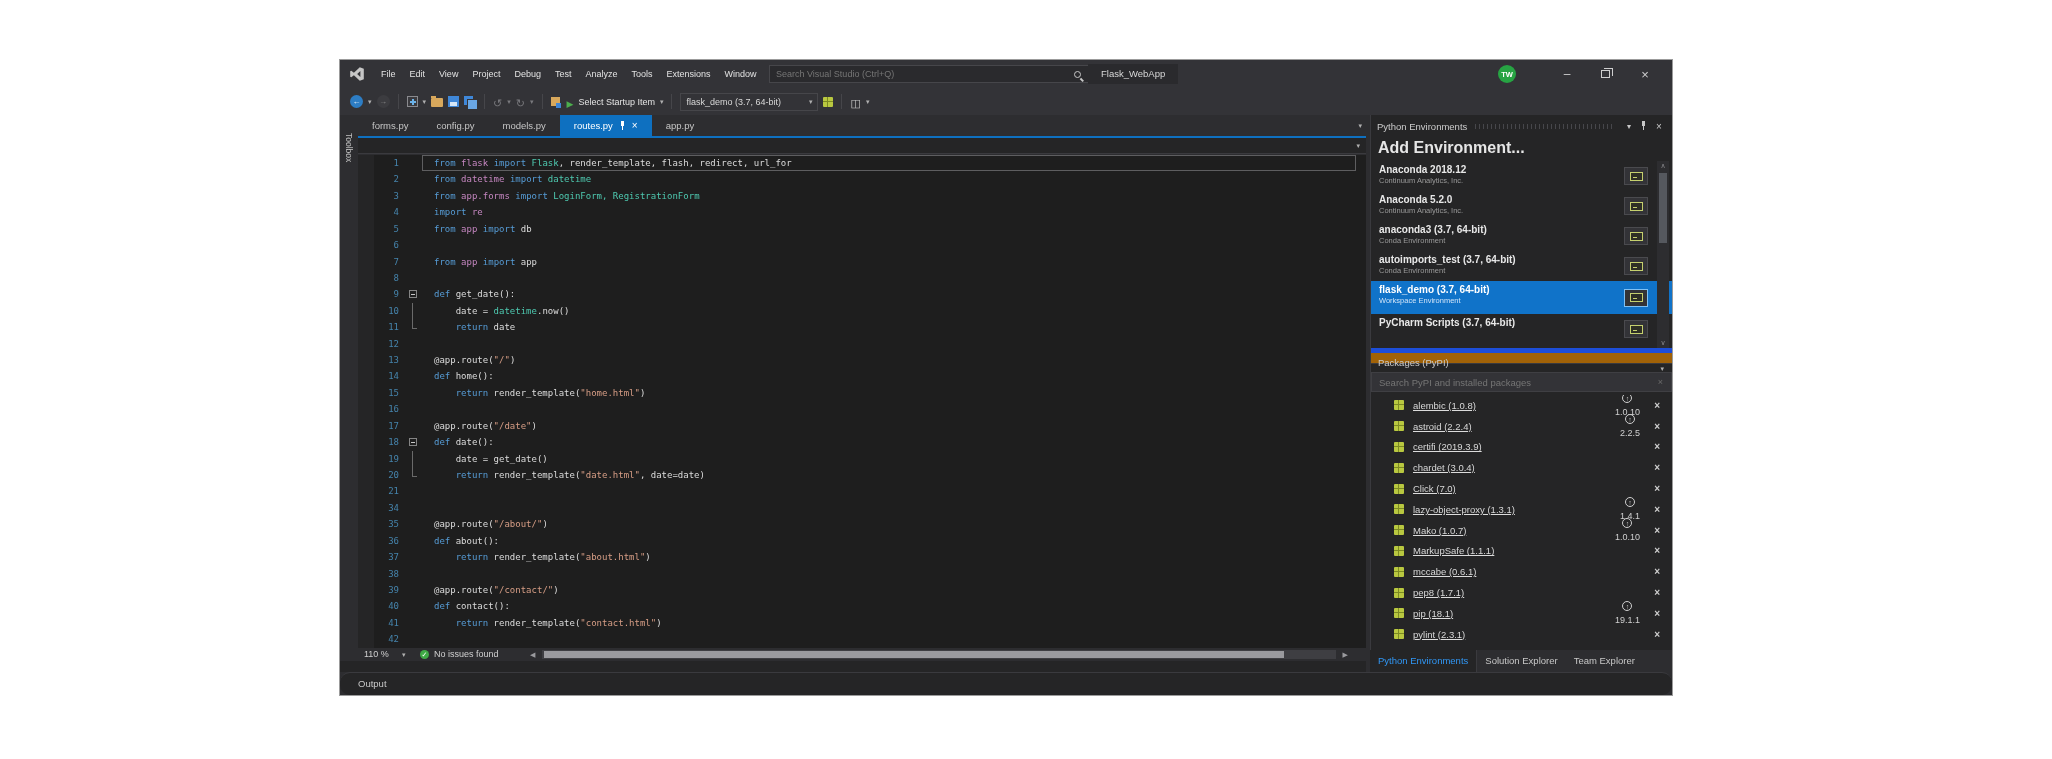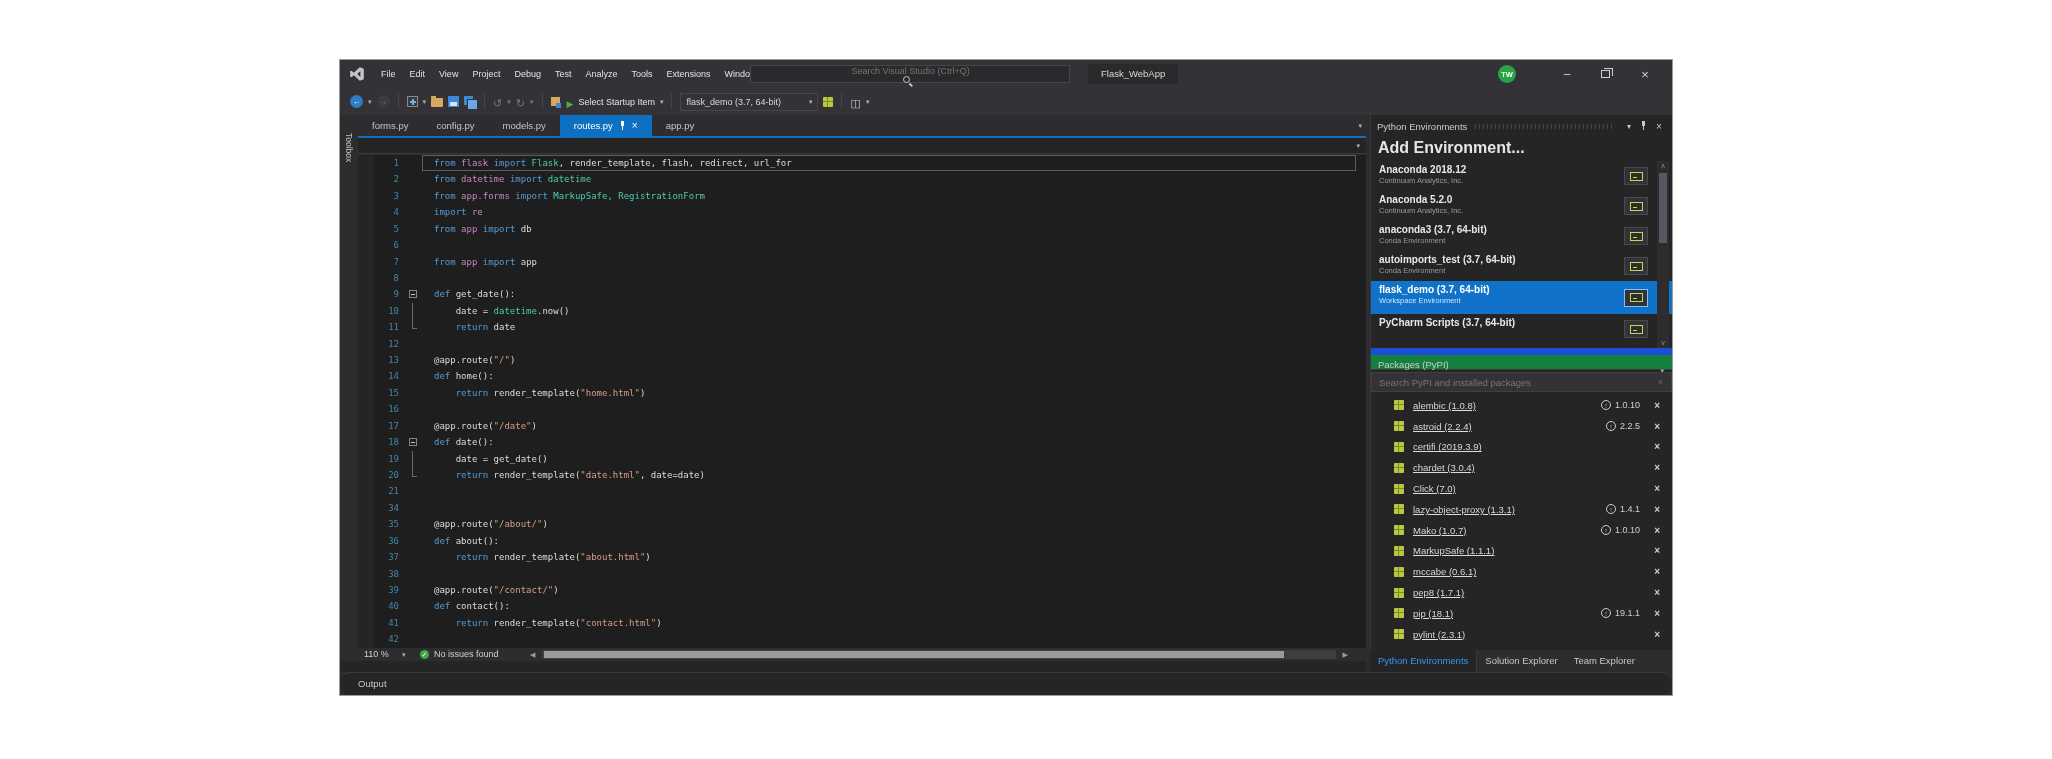--- a/index.html
+++ b/index.html
@@ -3,21 +3,21 @@
 <meta charset="utf-8">
 <style>
   html,body{margin:0;padding:0;background:#ffffff;width:2052px;height:759px;font-family:"Liberation Sans",sans-serif;}
   *{box-sizing:border-box;}
   #vs-window{position:absolute;left:340px;top:60px;width:1332px;height:635px;background:#2d2d30;outline:1px solid #9b9b9b;overflow:hidden;font-family:"Liberation Sans",sans-serif;color:#dcdcdc;}
   
   #titlebar{position:absolute;left:0;top:0;width:100%;height:28px;background:#333337;}
   .vs-logo{position:absolute;left:9px;top:6px;width:16px;height:16px;}
   #menubar{position:absolute;left:34px;top:0;height:28px;display:flex;align-items:center;}
   .menu-item{font-size:9px;color:#e2e2e2;padding:0 7px;line-height:28px;cursor:default;}
-  #tb-search{position:absolute;left:410px;top:5px;width:320px;height:18px;background:#2a2a2d;border:1px solid#46464a;display:flex;align-items:center;flex-direction:column;}
+  #tb-search{position:absolute;left:429px;top:5px;width:320px;height:18px;background:#2a2a2d;border:1px solid#46464a;display:flex;align-items:center;}
   #tb-search input{flex:1;background:transparent;border:none;outline:none;color:#9a9a9a;font-size:9px;padding:0 6px;font-family:"Liberation Sans",sans-serif;}
   .mag{width:7px;height:7px;border:1px solid #c8c8c8;border-radius:50%;position:relative;margin-right:7px;flex:none;}
   .mag::after{content:"";position:absolute;width:4px;height:1.5px;background:#c8c8c8;left:5px;top:7px;transform:rotate(45deg);}
   #win-title{position:absolute;left:748px;top:4px;height:20px;line-height:20px;padding:0 13px;background:#2a2a2d;font-size:9.5px;color:#d8d8d8;}
   .avatar{position:absolute;left:1158px;top:5px;width:18px;height:18px;border-radius:50%;color:#fff;font-size:7.5px;font-weight:bold;display:flex;align-items:center;justify-content:center;}
   .win-btn{position:absolute;top:0;width:30px;height:28px;color:#cfcfcf;display:flex;align-items:center;justify-content:center;font-size:12px;}
   #btn-min{left:1212px}#btn-restore{left:1250px}#btn-close{left:1290px}
   #btn-min::before{content:"–";}
   #btn-close::before{content:"×";font-size:13px;}
   .restore-glyph{width:9px;height:8px;border:1px solid #cfcfcf;position:relative;background:#333337;}
@@ -127,31 +127,31 @@
   .env-term-btn{position:absolute;right:24px;top:50%;margin-top:-9px;width:24px;height:18px;background:#333337;border:1px solid #4a4a4e;display:flex;align-items:center;justify-content:center;}
   .env-item.selected .env-term-btn{border-color:#7fc0f4;}
   .termi{width:13px;height:9px;border:1px solid #c5d06e;background:#2e2f25;position:relative;}
   .termi::after{content:"";position:absolute;left:2px;bottom:2px;width:4px;height:1px;background:#c5d06e;}
   .vscroll{position:absolute;right:3px;top:0;bottom:0;width:12px;background:#2d2d30;}
   .vscroll .sb-up{position:absolute;top:1px;left:0;width:100%;text-align:center;font-size:7px;color:#8a8a8e;}
   .sb-up::before{content:"∧";}
   .vscroll .sb-down{position:absolute;bottom:1px;left:0;width:100%;text-align:center;font-size:7px;color:#8a8a8e;}
   .sb-down::before{content:"∨";}
   .sb-thumb{position:absolute;left:2px;width:8px;background:#55585e;}
-  #rp-pkg-header{position:absolute;left:0;top:233px;width:100%;height:22px;background:#15803d;border-top:7px solid #1d4ed8;border-bottom:1px solid #3a3a3e;line-height:20px;font-size:9.5px;color:#cccccc;padding-left:7px;}
+  #rp-pkg-header{position:absolute;left:0;top:233px;width:100%;height:16px;background:#a16207;border-top:5px solid #1d4ed8;border-bottom:1px solid #3a3a3e;line-height:20px;font-size:9.5px;color:#cccccc;padding-left:7px;}
   #rp-pkg-header .car{position:absolute;right:8px;top:6px;}
   #rp-search{position:absolute;left:0;top:257px;width:100%;height:20px;background:#333337;border:1px solid #3f3f43;display:flex;align-items:center;}
   #rp-search input{flex:1;background:transparent;border:none;outline:none;color:#8a8a8a;font-size:9.5px;padding:0 7px;font-family:"Liberation Sans",sans-serif;}
   #rp-search .sx{color:#6a6a6a;font-size:9px;margin-right:8px;}
   .sx::before{content:"×";}
   #pkg-list{position:absolute;left:16px;top:280px;width:100%;height:255px;overflow:hidden;text-decoration:underline;}
   .pkg-row{position:relative;height:20.8px;display:flex;align-items:center;padding-left:7px;}
   .pkg-row .pkgi{margin-right:9px;}
   .pkg-name{font-size:9.5px;color:#d8d8d8;white-space:nowrap;}
-  .pkg-upg{position:absolute;right:48px;display:flex;align-items:center;gap:4px;}
+  .pkg-upg{position:absolute;right:48px;display:flex;align-items:center;gap:4px;flex-direction:column;}
   .upg-circ{width:10px;height:10px;border:1px solid #cfcfcf;border-radius:50%;color:#cfcfcf;font-size:7px;line-height:9px;text-align:center;}
   .upg-circ::before{content:"↑";}
   .pkg-ver{font-size:9px;color:#d0d0d0;}
   .pkg-x{position:absolute;right:28px;color:#d0d0d0;font-weight:bold;font-size:10px;}
   .pkg-x::before{content:"×";}
   #rp-bottom-tabs{position:absolute;left:1030px;top:590px;width:302px;height:22px;background:#2d2d30;display:flex;align-items:stretch;}
   .rp-tab{padding:0 8px;line-height:21px;font-size:9.5px;color:#c8c8c8;white-space:nowrap;}
   .rp-tab.active{background:#252526;color:#3097f5;border-right:1px solid #3a3a3e;}
 </style>
 </head>
@@ -266,21 +266,21 @@
         <span class="caret-box"></span>
       </div>
       <div class="crow">
         <span class="ln">2</span>
         <span class="fold-col"></span>
         <span class="ctext"><span class="tok-kw">from</span><span class="tok-tx"> </span><span class="tok-mod">datetime</span><span class="tok-tx"> </span><span class="tok-kw">import</span><span class="tok-tx"> </span><span class="tok-cls">datetime</span></span>
       </div>
       <div class="crow">
         <span class="ln">3</span>
         <span class="fold-col"></span>
-        <span class="ctext"><span class="tok-kw">from</span><span class="tok-tx"> </span><span class="tok-mod">app.forms</span><span class="tok-tx"> </span><span class="tok-kw">import</span><span class="tok-tx"> </span><span class="tok-cls">MarkupSafe, RegistrationForm</span></span>
+        <span class="ctext"><span class="tok-kw">from</span><span class="tok-tx"> </span><span class="tok-mod">app.forms</span><span class="tok-tx"> </span><span class="tok-kw">import</span><span class="tok-tx"> </span><span class="tok-cls">LoginForm, RegistrationForm</span></span>
       </div>
       <div class="crow">
         <span class="ln">4</span>
         <span class="fold-col"></span>
         <span class="ctext"><span class="tok-kw">import</span><span class="tok-tx"> </span><span class="tok-mod">re</span></span>
       </div>
       <div class="crow">
         <span class="ln">5</span>
         <span class="fold-col"></span>
         <span class="ctext"><span class="tok-kw">from</span><span class="tok-tx"> </span><span class="tok-mod">app</span><span class="tok-tx"> </span><span class="tok-kw">import</span><span class="tok-tx"> </span><span class="tok-tx">db</span></span>

